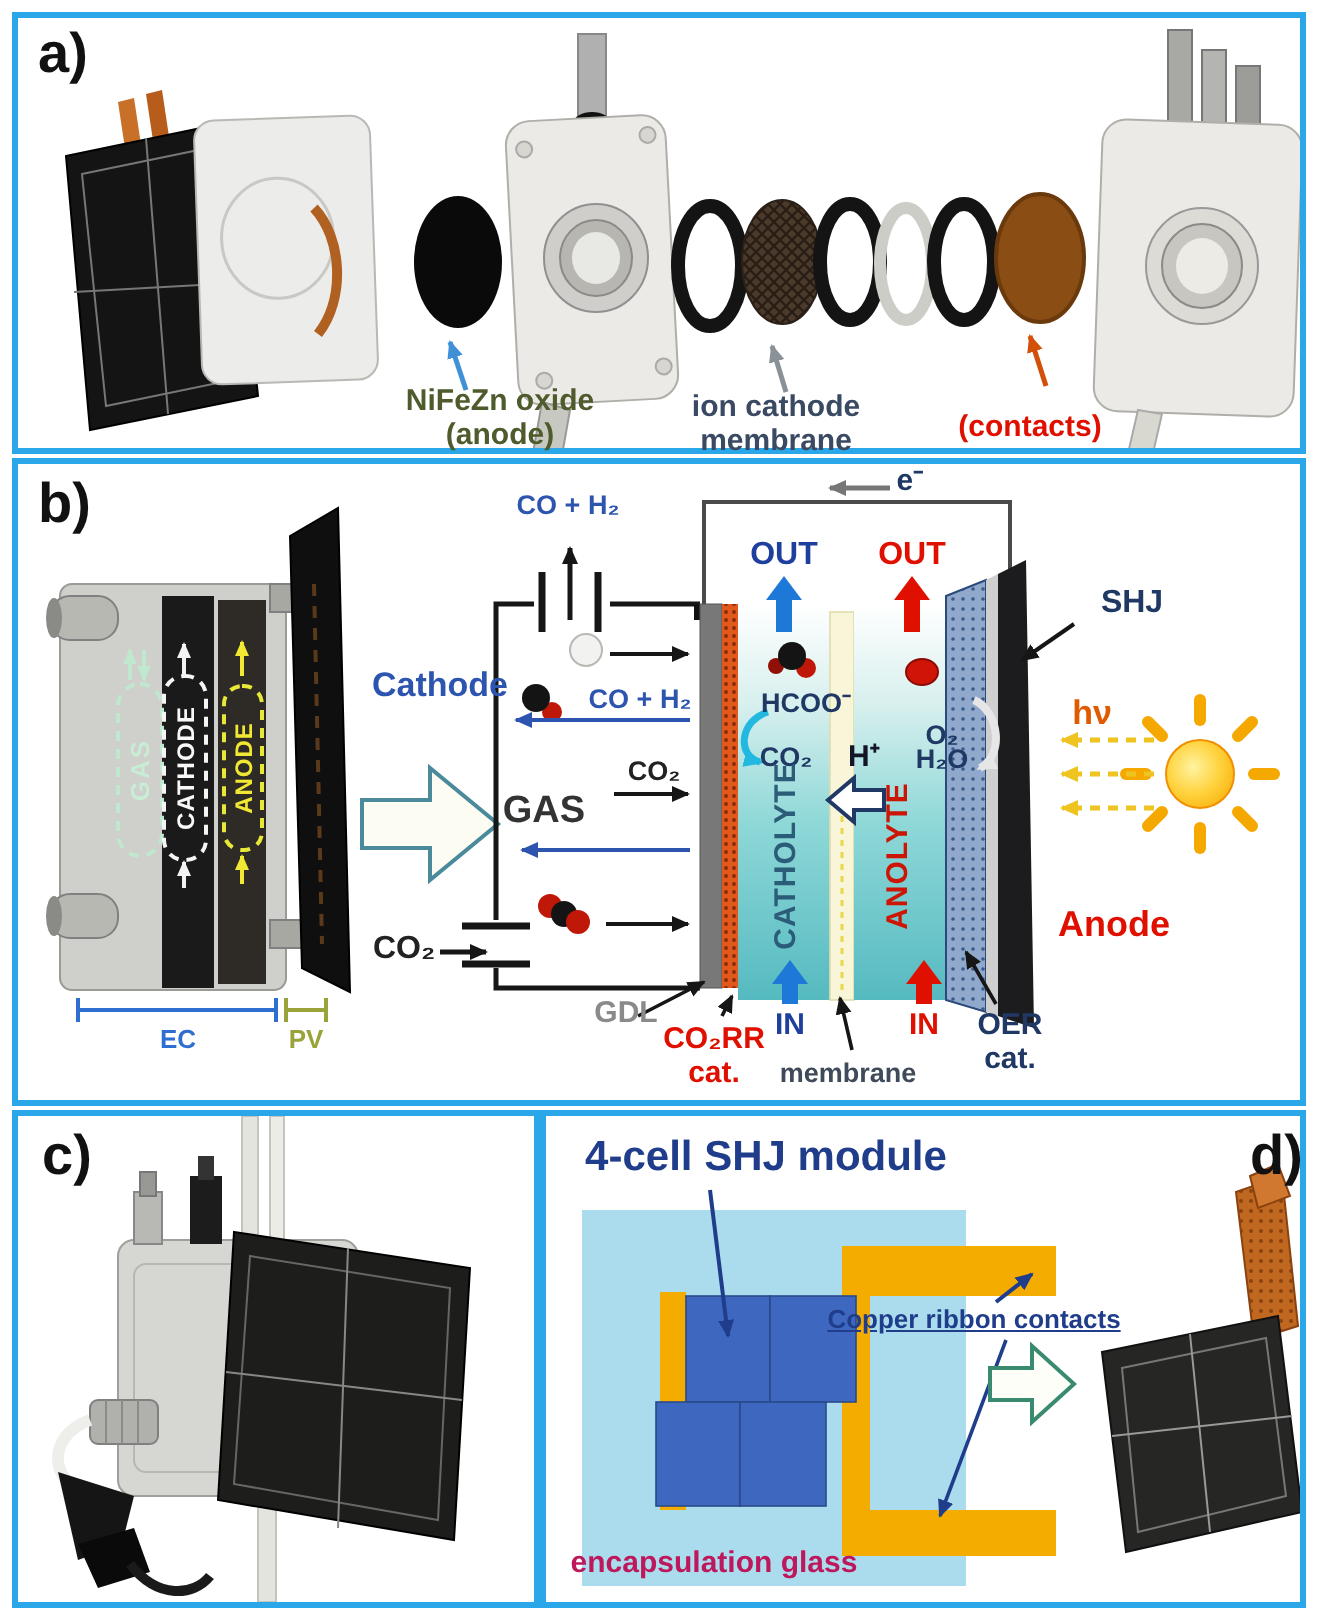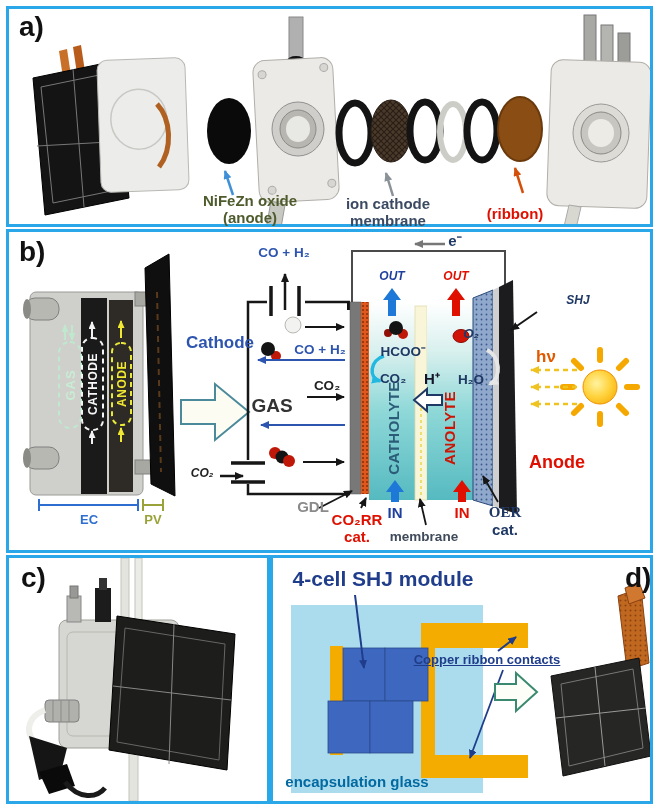--- a/index.html
+++ b/index.html
@@ -16,21 +16,21 @@
   .vlbl{position:absolute;font-weight:700;white-space:nowrap;transform:translate(-50%,-50%) rotate(-90deg);line-height:1;}
   .plabel{position:absolute;font-weight:700;font-size:28px;color:#111;transform:none;}
   .c-blue{color:var(--c-blue,#2d55b0);} .c-navy{color:var(--c-navy,#1f3864);}
   .c-red{color:var(--c-red,#e01000);}  .c-orange{color:var(--c-orange,#e05a00);}
   .c-olive{color:var(--c-olive_green,#4e5b2c);margin-left:21px;} .c-slate{color:var(--c-slate,#3b4a63);}
   .c-gray{color:var(--c-gray,#8a8a8a);} .c-cath{color:var(--c-catholyte_text,#2b5c78);}
   .c-anol{color:var(--c-anolyte_text,#cc1505);} .c-mint{color:var(--c-mint,#c8ecd4);}
   .c-yel{color:var(--c-yellow,#f0e832);} .c-ec{color:var(--c-ec_blue,#2e6ed0);}
   .c-pv{color:var(--c-pv_olive,#9aa23a);}
   .f12{font-size:12px;} .f13{font-size:13px;} .f14{font-size:13.5px;} .f15{font-size:15px;}
-  .f16{font-size:12px;font-style:italic;} .f17{font-size:17px;} .f18{font-size:18px;} .f19{font-size:19px;} .f21{font-size:21px;}
+  .f16{font-size:16px;} .f17{font-size:17px;} .f18{font-size:18px;} .f19{font-size:19px;} .f21{font-size:21px;}
 </style>
 </head>
 <body>
 
 <div class="root">
 
   <div class="panel" id="panel-a">
     <div class="cv">
       <svg class="layer" width="641" height="215" viewBox="0 0 641 215">
         <defs>
@@ -108,21 +108,21 @@
         <line x1="224" y1="186" x2="216" y2="162" stroke="#4090d8" stroke-width="2.5" marker-end="url(#mkA-blue)"></line>
         <line x1="384" y1="187" x2="377" y2="164" stroke="#8a9298" stroke-width="2.5" marker-end="url(#mkA-gray)"></line>
         <line x1="514" y1="184" x2="506" y2="159" stroke="#d2500a" stroke-width="2.5" marker-end="url(#mkA-red)"></line>
       </svg>
       <div class="plabel" style="left:10px;top:2px;">a)</div>
       <div class="lbl f15 c-olive" style="left:220px;top:184px;">NiFeZn oxide</div>
       <div class="lbl f15 c-olive" style="left:220px;top:201px;">(anode)</div>
       <div class="lbl f15 c-slate" style="left:379px;top:187px;">ion cathode</div>
       <div class="lbl f15 c-slate" style="left:379px;top:204px;">membrane</div>
       <div class="lbl f15 c-red" style="left:506px;top:180px;margin-top:48px;">Cu-S</div>
-      <div class="lbl f15 c-red" style="left:506px;top:197px;">(ribbon)</div>
+      <div class="lbl f15 c-red" style="left:506px;top:197px;">(contacts)</div>
     </div>
   </div>
 
   <div class="panel" id="panel-b">
     <div class="cv">
       <svg class="layer" width="641" height="318" viewBox="0 0 641 318">
         <defs>
           <linearGradient id="gLyte" x1="0" y1="0" x2="0" y2="1">
             <stop offset="0" stop-color="#ffffff"></stop>
               <stop offset="0.25" stop-color="#d8f0ee"></stop>
@@ -290,42 +290,42 @@
       <div class="vlbl f13 c-mint" style="left:61px;top:153px;letter-spacing:1px;">GAS</div>
       <div class="vlbl f12" style="left:84px;top:152px;color:#f8f8f8;letter-spacing:0.5px;">CATHODE</div>
       <div class="vlbl f12 c-yel" style="left:113px;top:152px;letter-spacing:0.5px;">ANODE</div>
       <div class="lbl f13 c-ec" style="left:80px;top:281px;">EC</div>
       <div class="lbl f13 c-pv" style="left:144px;top:281px;">PV</div>
 
       <div class="lbl f14 c-blue" style="left:275px;top:14px;">CO + H₂</div>
       <div class="lbl f15 c-navy" style="left:446px;top:1px;">e⁻</div>
       <div class="lbl f16" style="left:383px;top:38px;color:#1f3f9e;">OUT</div>
       <div class="lbl f16 c-red" style="left:447px;top:38px;">OUT</div>
-      <div class="lbl f16 c-navy" style="left:569px;top:62px;">SHJ</div>
+      <div class="lbl f16 c-navy" style="left:557px;top:62px;">SHJ</div>
       <div class="lbl f17 c-blue" style="left:211px;top:102px;">Cathode</div>
       <div class="lbl f19" style="left:263px;top:164px;color:#333;">GAS</div>
       <div class="lbl f14 c-blue" style="left:311px;top:111px;">CO + H₂</div>
       <div class="lbl f14" style="left:318px;top:147px;color:#222;">CO₂</div>
       <div class="lbl f16" style="left:193px;top:235px;color:#222;">CO₂</div>
       <div class="lbl f14 c-navy" style="left:394px;top:113px;">HCOO⁻</div>
       <div class="lbl f14 c-navy" style="left:384px;top:140px;">CO₂</div>
       <div class="lbl f15" style="left:423px;top:139px;color:#15152a;">H⁺</div>
-      <div class="lbl f14 c-navy" style="left:462px;top:95px;font-style:italic;">O₂</div>
+      <div class="lbl f14 c-navy" style="left:462px;top:129px;">O₂</div>
       <div class="lbl f14 c-navy" style="left:462px;top:141px;">H₂O</div>
       <div class="vlbl f15 c-cath" style="left:384px;top:196px;letter-spacing:0.5px;">CATHOLYTE</div>
       <div class="vlbl f15 c-anol" style="left:440px;top:196px;letter-spacing:0.5px;">ANOLYTE</div>
       <div class="lbl f17 c-orange" style="left:537px;top:116px;">hν</div>
       <div class="lbl f18 c-red" style="left:548px;top:221px;">Anode</div>
       <div class="lbl f15" style="left:386px;top:273px;color:#1f3f9e;">IN</div>
       <div class="lbl f15 c-red" style="left:453px;top:273px;">IN</div>
       <div class="lbl f15 c-gray" style="left:304px;top:267px;">GDL</div>
       <div class="lbl f15 c-red" style="left:348px;top:280px;">CO₂RR</div>
       <div class="lbl f15 c-red" style="left:348px;top:297px;">cat.</div>
       <div class="lbl f14" style="left:415px;top:298px;color:#3f4a5a;">membrane</div>
-      <div class="lbl f15 c-navy" style="left:496px;top:273px;font-family:Liberation Serif, serif;">OER</div>
+      <div class="lbl f15 c-navy" style="left:496px;top:273px;">OER</div>
       <div class="lbl f15 c-navy" style="left:496px;top:290px;">cat.</div>
     </div>
   </div>
 
   <div class="panel" id="panel-c">
     <div class="cv">
       <svg class="layer" width="258" height="243" viewBox="0 0 258 243">
         <g>
           <rect x="112" y="0" width="8" height="78" fill="#e4e4de" stroke="#c4c4be"></rect>
           <rect x="126" y="0" width="7" height="70" fill="#ececE6" stroke="#c4c4be"></rect>
@@ -394,17 +394,17 @@
           <polygon points="352,30 366,24 372,40 356,46" fill="#d07830" stroke="#8a4210"></polygon>
           <polygon points="278,118 366,100 378,198 290,218" fill="#262624" stroke="#111"></polygon>
           <polygon points="288,126 360,111 370,190 296,208" fill="none" stroke="#777"></polygon>
           <line x1="322" y1="109" x2="332" y2="208" stroke="#999"></line>
           <line x1="283" y1="160" x2="373" y2="150" stroke="#999"></line>
         </g>
       </svg>
       <div class="plabel" style="left:352px;top:4px;">d)</div>
       <div class="lbl f21" style="left:110px;top:10px;color:#1f3d8a;">4-cell SHJ module</div>
       <div class="lbl f13" style="left:214px;top:95px;color:#1f3d8a;text-decoration:underline;">Copper ribbon contacts</div>
-      <div class="lbl f15" style="left:84px;top:216px;color:#0369a1;">encapsulation glass</div>
+      <div class="lbl f15" style="left:84px;top:216px;color:#be185d;">encapsulation glass</div>
     </div>
   </div>
 
 </div>
 
 </body></html>

